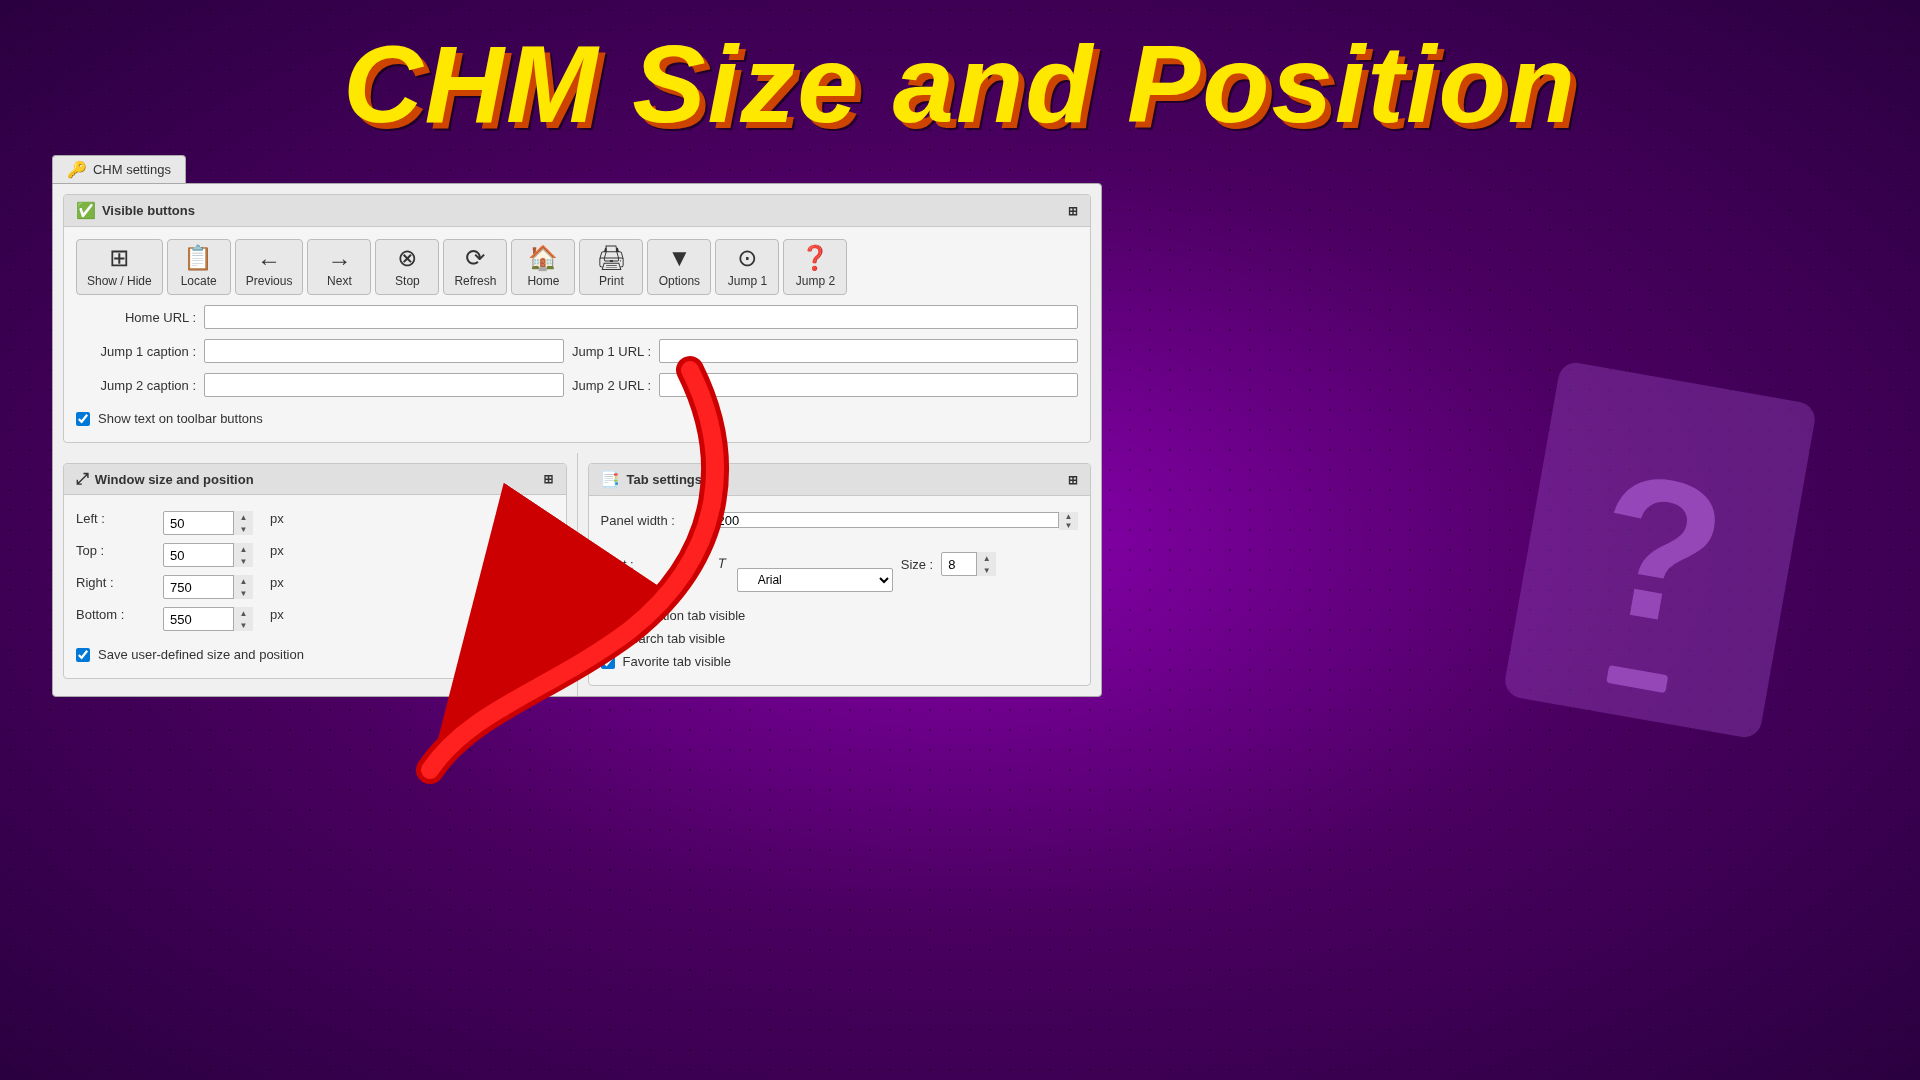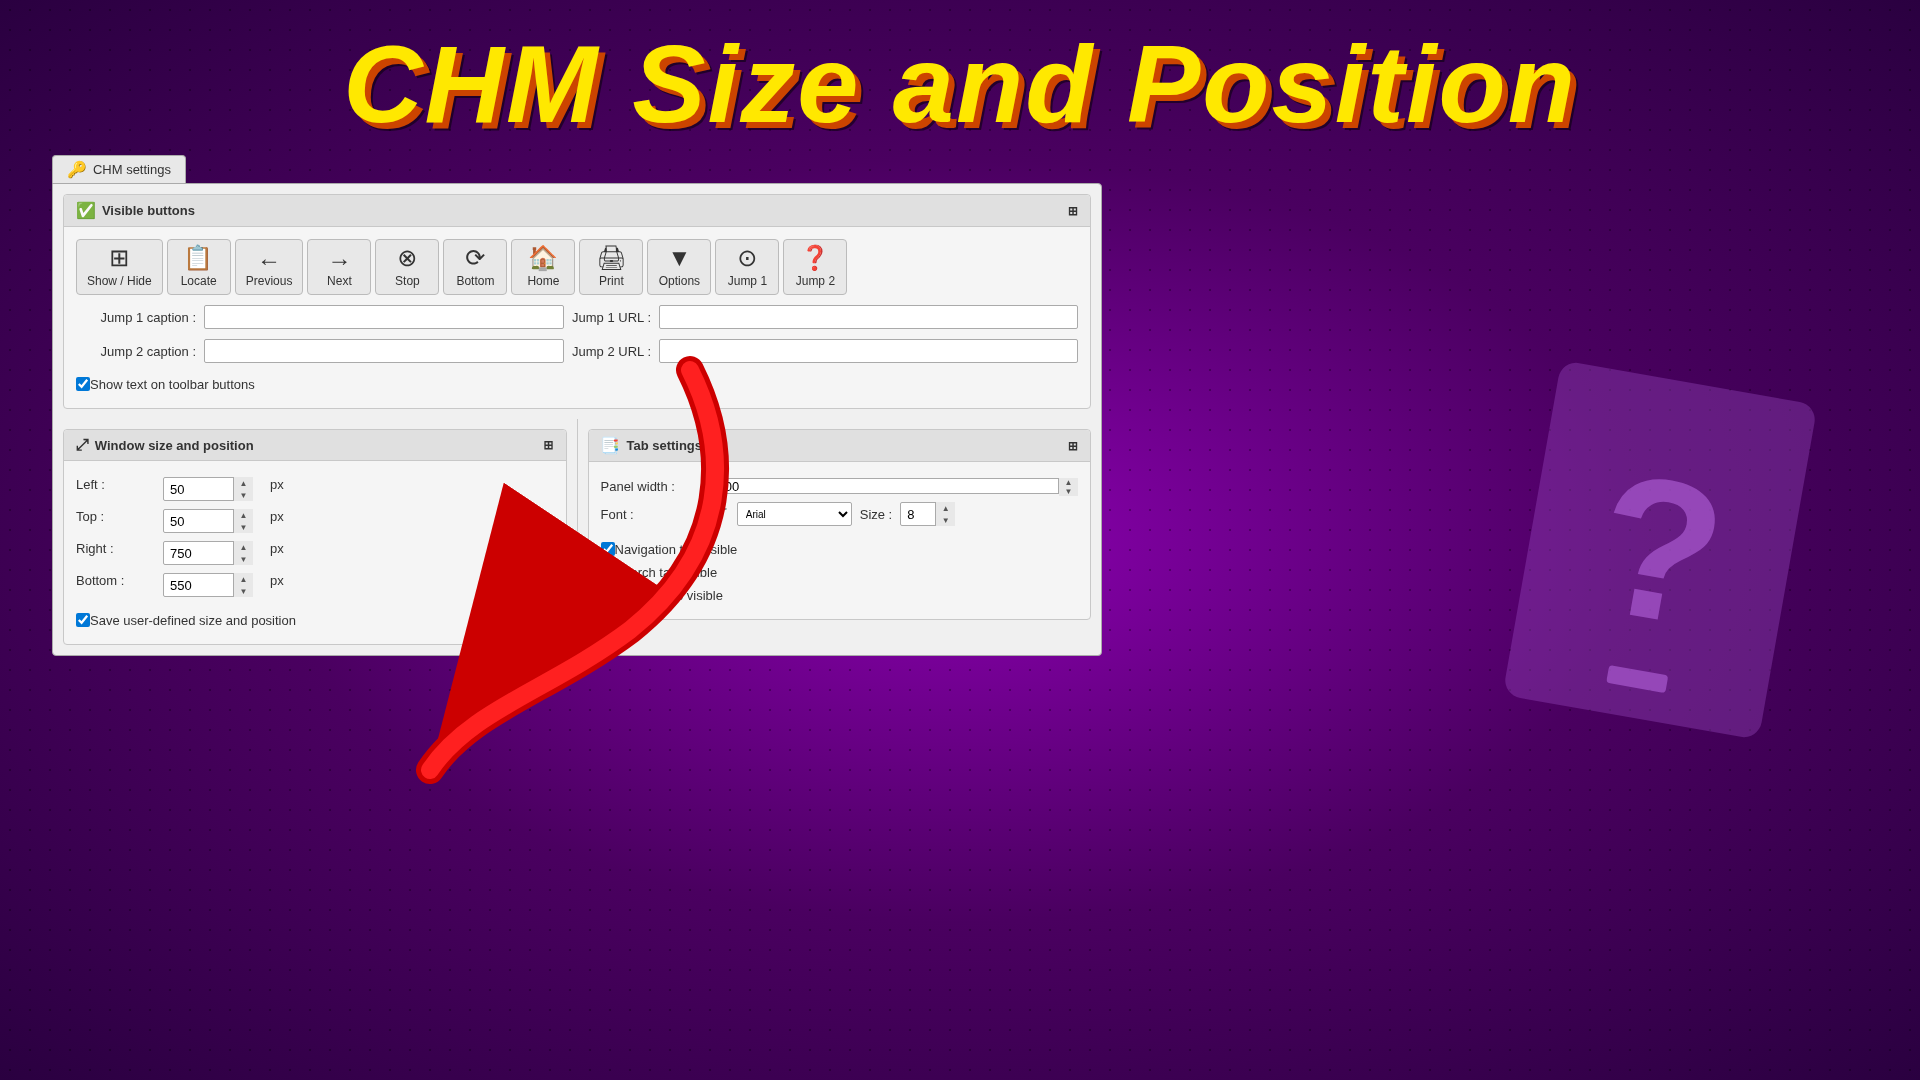--- a/index.html
+++ b/index.html
@@ -215,22 +215,22 @@
       height: 24px;
       border: 1px solid #aaa;
       background: white;
       padding: 2px 6px;
       font-size: 13px;
       border-radius: 2px;
     }
 
     .checkbox-row {
       display: flex;
-      align-items: flex-start;
-      gap: 0;
+      align-items: center;
+      gap: 8px;
       font-size: 13px;
       color: #333;
       padding: 4px 0;
     }
 
     .checkbox-row input[type="checkbox"] {
       width: 14px;
       height: 14px;
       accent-color: #0078d7;
     }
@@ -358,24 +358,25 @@
       gap: 8px;
       font-size: 13px;
       color: #333;
       padding: 4px 0;
     }
 
     .font-select {
       height: 24px;
       border: 1px solid #aaa;
       background: white;
-      padding: 2px 4px;
-      font-size: 10px;
+      padding: 2px 16px;
+      font-size: 12px;
       border-radius: 2px;
       min-width: 100px;
+      margin-top: 32px;
     }
   </style>
 </head>
 <body>
 
 <div class="title-text">CHM Size and Position</div>
 
 <div class="question-decoration">
   <span class="q-mark">?</span>
   <div class="q-bar"></div>
@@ -427,21 +428,21 @@
           <div class="toolbar-btn">
             <span class="btn-icon">→</span>
             <span>Next</span>
           </div>
           <div class="toolbar-btn">
             <span class="btn-icon">⊗</span>
             <span>Stop</span>
           </div>
           <div class="toolbar-btn">
             <span class="btn-icon">⟳</span>
-            <span>Bottom</span>
+            <span>Refresh</span>
           </div>
           <div class="toolbar-btn">
             <span class="btn-icon">🏠</span>
             <span>Home</span>
           </div>
           <div class="toolbar-btn">
             <span class="btn-icon">🖨</span>
             <span>Print</span>
           </div>
           <div class="toolbar-btn">
@@ -451,20 +452,24 @@
           <div class="toolbar-btn">
             <span class="btn-icon">⊙</span>
             <span>Jump 1</span>
           </div>
           <div class="toolbar-btn">
             <span class="btn-icon">❓</span>
             <span>Jump 2</span>
           </div>
         </div>
 
+        <div class="field-row">
+          <span class="field-label">Home URL :</span>
+          <input type="text" class="field-input" value="" style="">
+        </div>
 
         <div class="field-row">
           <span class="field-label">Jump 1 caption :</span>
           <input type="text" class="field-input-half" value="" style="">
           <span>Jump 1 URL :</span>
           <input type="text" class="field-input" value="" style="">
         </div>
 
         <div class="field-row">
           <span class="field-label">Jump 2 caption :</span>

